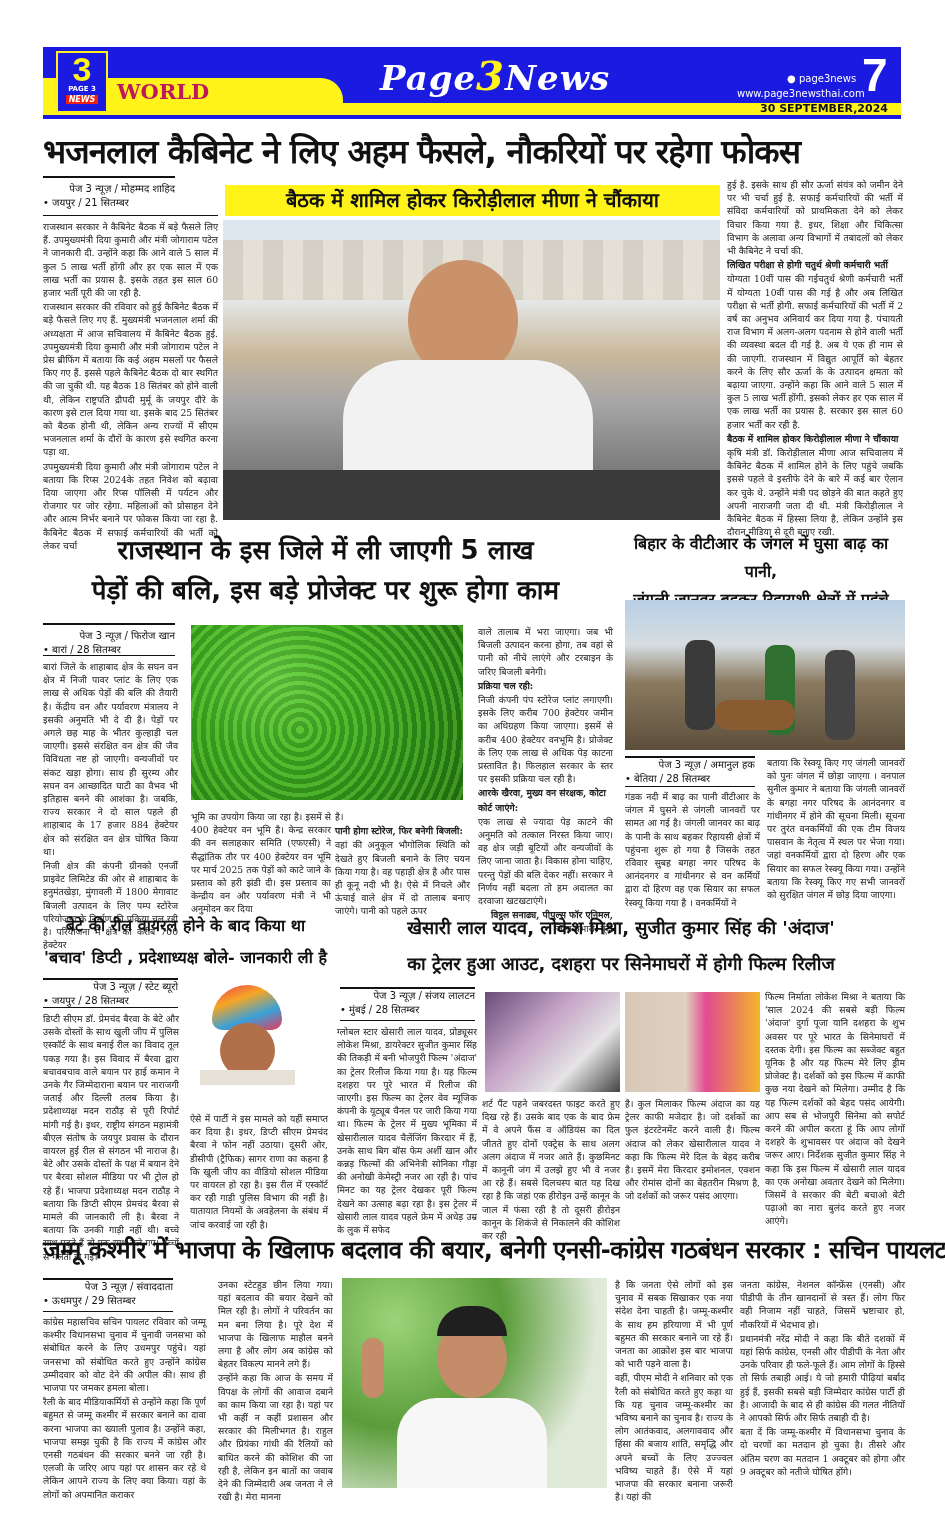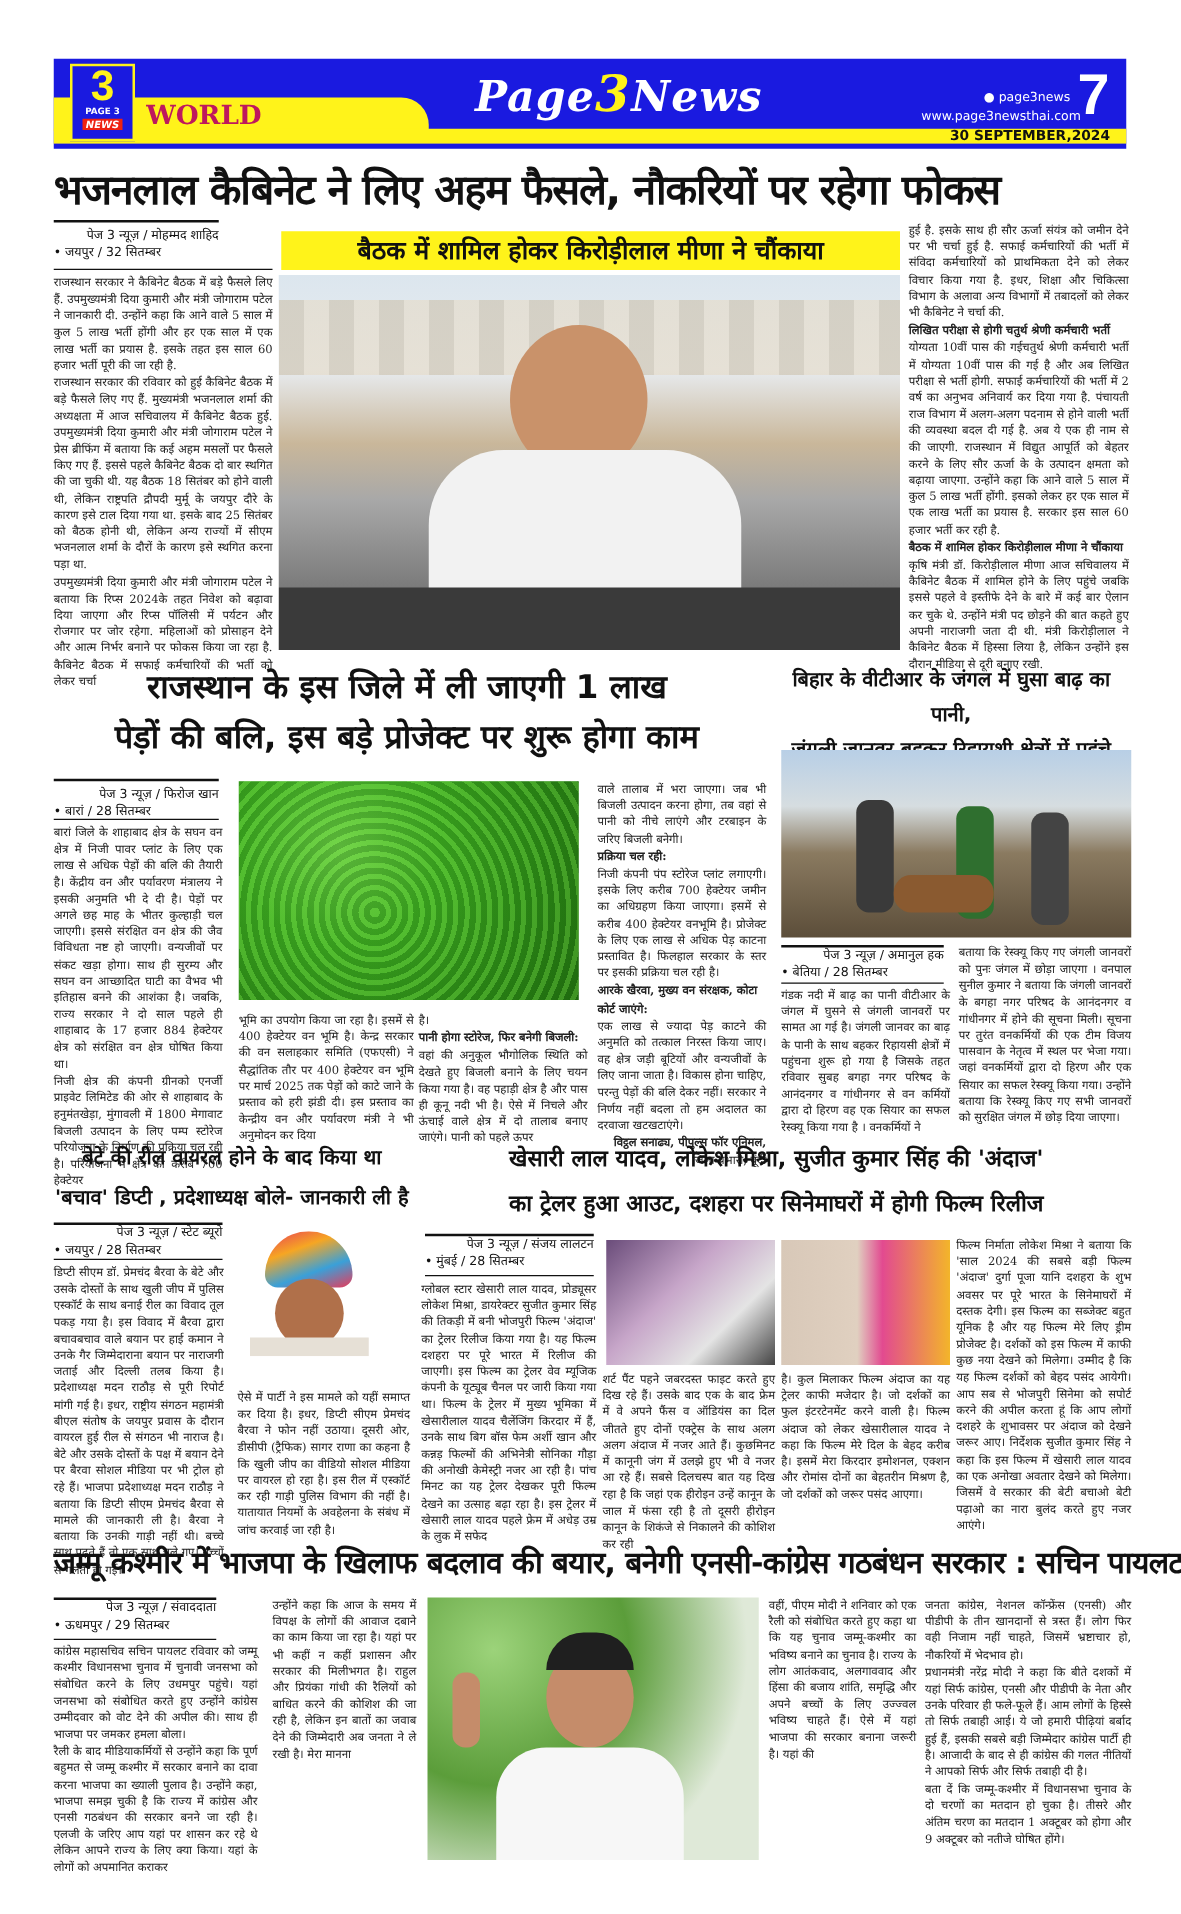--- a/index.html
+++ b/index.html
@@ -50,21 +50,21 @@
 </div>
 <div class="abs handle"><span>● </span><span>page3news</span></div>
 <div class="abs url">www.page3newsthai.com</div>
 <div class="abs pagenum">7</div>
 <div class="abs date">30 SEPTEMBER,2024</div>
 
 <div class="abs h-main">भजनलाल कैबिनेट ने लिए अहम फैसले, नौकरियों पर रहेगा फोकस</div>
 <div class="abs rule" style="left:43px;top:176px;width:132px"></div>
 <div class="abs byline" style="left:43px;top:178px;width:132px">
   <span class="author">पेज 3 न्यूज़ / मोहम्मद शाहिद</span>
-  <span>• जयपुर / 32 सितम्बर</span>
+  <span>• जयपुर / 21 सितम्बर</span>
 </div>
 <div class="abs rule" style="left:43px;top:215px;width:175px;border-top-width:1px"></div>
 <div class="abs sub-hl">बैठक में शामिल होकर किरोड़ीलाल मीणा ने चौंकाया</div>
 <div class="abs body" style="left:43px;top:220px;width:175px">
   <p>राजस्थान सरकार ने कैबिनेट बैठक में बड़े फैसले लिए हैं. उपमुख्यमंत्री दिया कुमारी और मंत्री जोगाराम पटेल ने जानकारी दी. उन्होंने कहा कि आने वाले 5 साल में कुल 5 लाख भर्ती होंगी और हर एक साल में एक लाख भर्ती का प्रयास है. इसके तहत इस साल 60 हजार भर्ती पूरी की जा रही है.</p>
   <p>राजस्थान सरकार की रविवार को हुई कैबिनेट बैठक में बड़े फैसले लिए गए हैं. मुख्यमंत्री भजनलाल शर्मा की अध्यक्षता में आज सचिवालय में कैबिनेट बैठक हुई. उपमुख्यमंत्री दिया कुमारी और मंत्री जोगाराम पटेल ने प्रेस ब्रीफिंग में बताया कि कई अहम मसलों पर फैसले किए गए हैं. इससे पहले कैबिनेट बैठक दो बार स्थगित की जा चुकी थी. यह बैठक 18 सितंबर को होने वाली थी, लेकिन राष्ट्रपति द्रौपदी मुर्मू के जयपुर दौरे के कारण इसे टाल दिया गया था. इसके बाद 25 सितंबर को बैठक होनी थी, लेकिन अन्य राज्यों में सीएम भजनलाल शर्मा के दौरों के कारण इसे स्थगित करना पड़ा था.</p>
   <p>उपमुख्यमंत्री दिया कुमारी और मंत्री जोगाराम पटेल ने बताया कि रिप्स 2024के तहत निवेश को बढ़ावा दिया जाएगा और रिप्स पॉलिसी में पर्यटन और रोजगार पर जोर रहेगा. महिलाओं को प्रोसाहन देने और आत्म निर्भर बनाने पर फोकस किया जा रहा है. कैबिनेट बैठक में सफाई कर्मचारियों की भर्ती को लेकर चर्चा</p>
 </div>
 <div class="abs photo" style="left:223px;top:220px;width:497px;height:300px;background:linear-gradient(180deg,#dce6ee 0%,#e8ecf0 25%,#c9b79a 45%,#a8a8a8 60%,#5a5a5a 100%)">
   <div style="position:absolute;left:0;top:20px;width:497px;height:60px;background:repeating-linear-gradient(90deg,#cfc6b4 0 20px,#e5dccb 20px 40px);opacity:.7"></div>
@@ -74,21 +74,21 @@
 </div>
 <div class="abs body" style="left:727px;top:178px;width:176px">
   <p>हुई है. इसके साथ ही सौर ऊर्जा संयंत्र को जमीन देने पर भी चर्चा हुई है. सफाई कर्मचारियों की भर्ती में संविदा कर्मचारियों को प्राथमिकता देने को लेकर विचार किया गया है. इधर, शिक्षा और चिकित्सा विभाग के अलावा अन्य विभागों में तबादलों को लेकर भी कैबिनेट ने चर्चा की.</p>
   <p style="font-weight:bold">लिखित परीक्षा से होगी चतुर्थ श्रेणी कर्मचारी भर्ती</p>
   <p>योग्यता 10वीं पास की गईचतुर्थ श्रेणी कर्मचारी भर्ती में योग्यता 10वीं पास की गई है और अब लिखित परीक्षा से भर्ती होगी. सफाई कर्मचारियों की भर्ती में 2 वर्ष का अनुभव अनिवार्य कर दिया गया है. पंचायती राज विभाग में अलग-अलग पदनाम से होने वाली भर्ती की व्यवस्था बदल दी गई है. अब ये एक ही नाम से की जाएगी. राजस्थान में विद्युत आपूर्ति को बेहतर करने के लिए सौर ऊर्जा के के उत्पादन क्षमता को बढ़ाया जाएगा. उन्होंने कहा कि आने वाले 5 साल में कुल 5 लाख भर्ती होंगी. इसको लेकर हर एक साल में एक लाख भर्ती का प्रयास है. सरकार इस साल 60 हजार भर्ती कर रही है.</p>
   <p style="font-weight:bold">बैठक में शामिल होकर किरोड़ीलाल मीणा ने चौंकाया</p>
   <p>कृषि मंत्री डॉ. किरोड़ीलाल मीणा आज सचिवालय में कैबिनेट बैठक में शामिल होने के लिए पहुंचे जबकि इससे पहले वे इस्तीफे देने के बारे में कई बार ऐलान कर चुके थे. उन्होंने मंत्री पद छोड़ने की बात कहते हुए अपनी नाराजगी जता दी थी. मंत्री किरोड़ीलाल ने कैबिनेट बैठक में हिस्सा लिया है, लेकिन उन्होंने इस दौरान मीडिया से दूरी बनाए रखी.</p>
 </div>
 
 <div class="abs h2" style="left:43px;top:530px;width:565px;font-size:26px">
-  <div>राजस्थान के इस जिले में ली जाएगी 1 लाख</div>
+  <div>राजस्थान के इस जिले में ली जाएगी 5 लाख</div>
   <div>पेड़ों की बलि, इस बड़े प्रोजेक्ट पर शुरू होगा काम</div>
 </div>
 <div class="abs rule" style="left:43px;top:623px;width:132px"></div>
 <div class="abs byline" style="left:43px;top:625px;width:132px">
   <span class="author">पेज 3 न्यूज़ / फिरोज खान</span>
   <span>• बारां / 28 सितम्बर</span>
 </div>
 <div class="abs rule" style="left:43px;top:655px;width:132px;border-top-width:1px"></div>
 <div class="abs body" style="left:43px;top:660px;width:135px">
   <p>बारां जिले के शाहाबाद क्षेत्र के सघन वन क्षेत्र में निजी पावर प्लांट के लिए एक लाख से अधिक पेड़ों की बलि की तैयारी है। केंद्रीय वन और पर्यावरण मंत्रालय ने इसकी अनुमति भी दे दी है। पेड़ों पर अगले छह माह के भीतर कुल्हाड़ी चल जाएगी। इससे संरक्षित वन क्षेत्र की जैव विविधता नष्ट हो जाएगी। वन्यजीवों पर संकट खड़ा होगा। साथ ही सुरम्य और सघन वन आच्छादित घाटी का वैभव भी इतिहास बनने की आशंका है। जबकि, राज्य सरकार ने दो साल पहले ही शाहाबाद के 17 हजार 884 हेक्टेयर क्षेत्र को संरक्षित वन क्षेत्र घोषित किया था।</p>
@@ -191,28 +191,30 @@
 <div class="abs byline" style="left:43px;top:1279px;width:130px">
   <span class="author" style="padding-top:1px">पेज 3 न्यूज़ / संवाददाता</span>
   <span>• ऊधमपुर / 29 सितम्बर</span>
 </div>
 <div class="abs rule" style="left:43px;top:1311px;width:130px;border-top-width:1px"></div>
 <div class="abs body" style="left:43px;top:1315px;width:163px">
   <p>कांग्रेस महासचिव सचिन पायलट रविवार को जम्मू कश्मीर विधानसभा चुनाव में चुनावी जनसभा को संबोधित करने के लिए उधमपुर पहुंचे। यहां जनसभा को संबोधित करते हुए उन्होंने कांग्रेस उम्मीदवार को वोट देने की अपील की। साथ ही भाजपा पर जमकर हमला बोला।</p>
   <p>रैली के बाद मीडियाकर्मियों से उन्होंने कहा कि पूर्ण बहुमत से जम्मू कश्मीर में सरकार बनाने का दावा करना भाजपा का ख्याली पुलाव है। उन्होंने कहा, भाजपा समझ चुकी है कि राज्य में कांग्रेस और एनसी गठबंधन की सरकार बनने जा रही है। एलजी के जरिए आप यहां पर शासन कर रहे थे लेकिन आपने राज्य के लिए क्या किया। यहां के लोगों को अपमानित कराकर</p>
 </div>
 <div class="abs body" style="left:218px;top:1278px;width:115px">
+  <p>उनका स्टेटहुड छीन लिया गया। यहां बदलाव की बयार देखने को मिल रही है। लोगों ने परिवर्तन का मन बना लिया है। पूरे देश में भाजपा के खिलाफ माहौल बनने लगा है और लोग अब कांग्रेस को बेहतर विकल्प मानने लगे हैं।</p>
   <p>उन्होंने कहा कि आज के समय में विपक्ष के लोगों की आवाज दबाने का काम किया जा रहा है। यहां पर भी कहीं न कहीं प्रशासन और सरकार की मिलीभगत है। राहुल और प्रियंका गांधी की रैलियों को बाधित करने की कोशिश की जा रही है, लेकिन इन बातों का जवाब देने की जिम्मेदारी अब जनता ने ले रखी है। मेरा मानना</p>
 </div>
 <div class="abs photo" style="left:342px;top:1278px;width:265px;height:210px;background:radial-gradient(circle at 20% 20%,#9cd37a,#5b9d3a 40%,#dfe9d8 75%)">
   <div style="position:absolute;left:95px;top:40px;width:70px;height:80px;border-radius:50%;background:#c58c6a"></div>
   <div style="position:absolute;left:95px;top:28px;width:70px;height:30px;border-radius:35px 35px 0 0;background:#1f1f1f"></div>
   <div style="position:absolute;left:55px;top:120px;width:150px;height:90px;border-radius:40px 40px 0 0;background:#f7f7f7"></div>
   <div style="position:absolute;left:20px;top:60px;width:22px;height:60px;border-radius:10px;background:#c58c6a"></div>
 </div>
 <div class="abs body" style="left:615px;top:1278px;width:118px">
+  <p>है कि जनता ऐसे लोगों को इस चुनाव में सबक सिखाकर एक नया संदेश देना चाहती है। जम्मू-कश्मीर के साथ हम हरियाणा में भी पूर्ण बहुमत की सरकार बनाने जा रहे हैं। जनता का आक्रोश इस बार भाजपा को भारी पड़ने वाला है।</p>
   <p>वहीं, पीएम मोदी ने शनिवार को एक रैली को संबोधित करते हुए कहा था कि यह चुनाव जम्मू-कश्मीर का भविष्य बनाने का चुनाव है। राज्य के लोग आतंकवाद, अलगाववाद और हिंसा की बजाय शांति, समृद्धि और अपने बच्चों के लिए उज्ज्वल भविष्य चाहते हैं। ऐसे में यहां भाजपा की सरकार बनाना जरूरी है। यहां की</p>
 </div>
 <div class="abs body" style="left:740px;top:1278px;width:165px">
   <p>जनता कांग्रेस, नेशनल कॉन्फ्रेंस (एनसी) और पीडीपी के तीन खानदानों से त्रस्त हैं। लोग फिर वही निजाम नहीं चाहते, जिसमें भ्रष्टाचार हो, नौकरियों में भेदभाव हो।</p>
   <p>प्रधानमंत्री नरेंद्र मोदी ने कहा कि बीते दशकों में यहां सिर्फ कांग्रेस, एनसी और पीडीपी के नेता और उनके परिवार ही फले-फूले हैं। आम लोगों के हिस्से तो सिर्फ तबाही आई। ये जो हमारी पीढ़ियां बर्बाद हुई हैं, इसकी सबसे बड़ी जिम्मेदार कांग्रेस पार्टी ही है। आजादी के बाद से ही कांग्रेस की गलत नीतियों ने आपको सिर्फ और सिर्फ तबाही दी है।</p>
   <p>बता दें कि जम्मू-कश्मीर में विधानसभा चुनाव के दो चरणों का मतदान हो चुका है। तीसरे और अंतिम चरण का मतदान 1 अक्टूबर को होगा और 9 अक्टूबर को नतीजे घोषित होंगे।</p>
 </div>
 
 </body></html>

